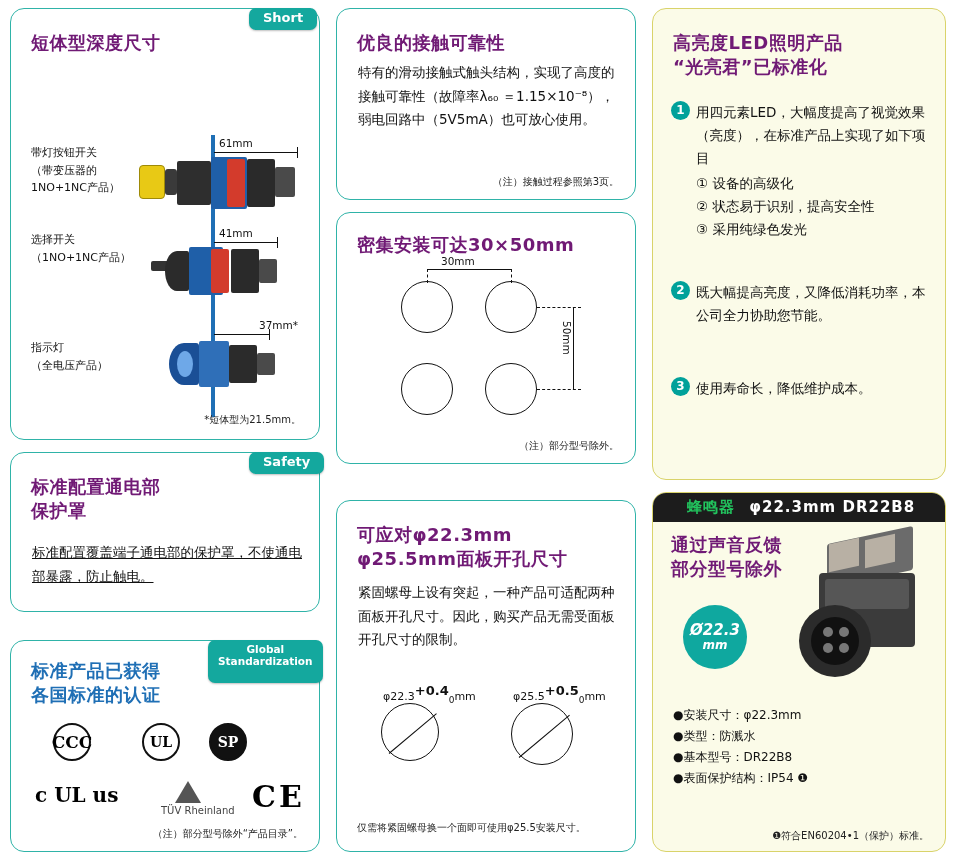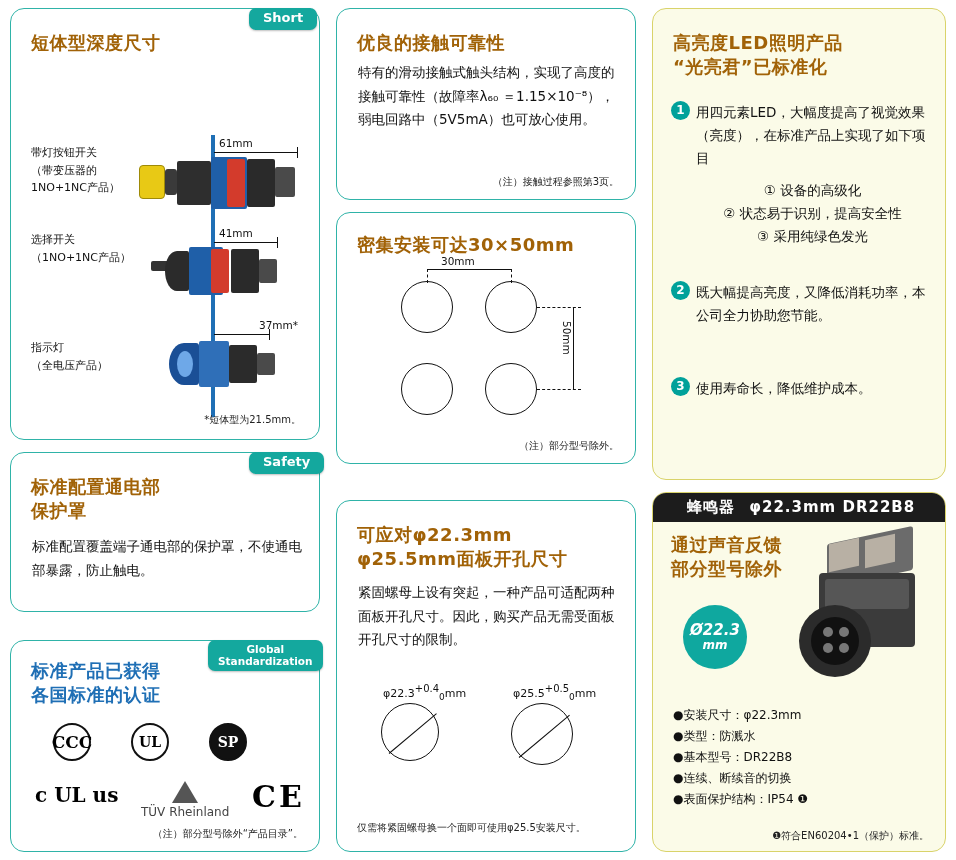--- a/index.html
+++ b/index.html
@@ -21,21 +21,21 @@
     border: 1px solid #2fb3a8;
     border-radius: 14px;
     background: #ffffff;
   }
   .card.yellow {
     border-color: #d9d36a;
     background: #fbfbe8;
   }
 
   .h-title {
-    color: #a16207;
+    color: #701a75;
     font-size: 18px;
     font-weight: bold;
     line-height: 1.35;
     letter-spacing: .5px;
   }
   .h-title.blue { color: #1f6fb5; }
   .body-txt {
     color: #111;
     font-size: 13.5px;
     line-height: 1.75;
@@ -53,21 +53,21 @@
     background: #14a89e;
     color: #fff;
     font-size: 13px;
     font-weight: bold;
     border-radius: 7px;
     padding: 3px 14px 4px 14px;
     text-align: center;
     line-height: 1.15;
     box-shadow: 0 1px 2px rgba(0,0,0,.25);
   }
-  .ribbon.two { font-size: 10.5px; padding: 3px 10px 4px 10px; }
+  .ribbon.two { font-size: 10.5px; padding: 3px 10px 16px 10px; }
 
   
   .num {
     display: inline-block;
     width: 19px; height: 19px;
     border-radius: 50%;
     background: #00a19a;
     color: #fff;
     font-size: 12px;
     font-weight: bold;
@@ -135,38 +135,38 @@
   
   .buzzer-banner {
     background: #1c1c1c;
     color: #ffffff;
     font-size: 15px;
     font-weight: bold;
     letter-spacing: 1px;
     padding: 5px 10px;
     font-family: "DejaVu Sans", sans-serif;
   }
-  .buzzer-banner .grn { color: #ffffff; padding-left: 24px; }
+  .buzzer-banner .grn { color: #22c55e; padding-left: 24px; }
 
   .o223 {
     position: absolute;
     width: 64px; height: 64px;
     border-radius: 50%;
     background: #0fa89f;
     color: #fff;
     display: flex; flex-direction: column;
     align-items: center; justify-content: center;
     font-style: italic;
     font-size: 15px;
     font-weight: bold;
     line-height: 1.05;
   }
   .o223 span.small { font-size: 12px; }
 
-  .note-sup { font-size: 10px; vertical-align: super; }
+  .note-sup { font-size: 13px; vertical-align: super; font-weight: bold; }
 </style>
 </head>
 <body>
 
 <div id="page">
 
   <div class="card" style="left:10px; top:8px; width:310px; height:432px;">
     <div class="h-title" style="position:absolute;left:20px;top:22px;">短体型深度尺寸</div>
 
     <div class="vline" style="left:200px; top:126px; height:282px;"></div>
@@ -225,46 +225,46 @@
 
     <div class="tiny-txt right" style="position:absolute;right:18px;bottom:12px;">*短体型为21.5mm。</div>
   </div>
   <div class="ribbon" style="left:249px; top:8px;">Short</div>
 
   <div class="card" style="left:10px; top:452px; width:310px; height:160px;">
     <div class="h-title" style="position:absolute;left:20px;top:22px;">
       <div>标准配置通电部</div>
       <div>保护罩</div>
     </div>
-    <div class="body-txt" style="position:absolute;left:21px;top:82px;width:270px;">标准配置覆盖端子通电部的保护罩，不使通电部暴露，防止触电。</div>
+    <div class="body-txt" style="position:absolute;left:21px;top:88px;width:270px;text-decoration:underline;">标准配置覆盖端子通电部的保护罩，不使通电部暴露，防止触电。</div>
   </div>
   <div class="ribbon" style="left:249px; top:452px;">Safety</div>
 
   <div class="card" style="left:10px; top:640px; width:310px; height:212px;">
     <div class="h-title blue" style="position:absolute;left:20px;top:18px;">
       <div>标准产品已获得</div>
       <div>各国标准的认证</div>
     </div>
 
     <div class="cert" style="left:42px;top:82px;">
       <div class="ring" style="width:38px;height:38px;font-size:17px;">CCC</div>
     </div>
     <div class="cert" style="left:120px;top:82px;">
-      <div class="ring" style="width:38px;height:38px;font-size:14px;">UL</div>
+      <div class="ring" style="width:38px;height:38px;font-size:14px;margin-left:11px;">UL</div>
     </div>
     <div class="cert" style="left:198px;top:82px;">
       <div class="ring" style="width:38px;height:38px;font-size:14px;background:#111;color:#fff;border-color:#111;">SP</div>
     </div>
 
     <div class="cert" style="left:24px;top:142px;">
       <div style="font-family:'DejaVu Serif',serif;font-weight:bold;font-size:20px;">c UL us</div>
     </div>
     <div class="cert" style="left:130px;top:140px;">
       <div style="width:0;height:0;border-left:13px solid transparent;border-right:13px solid transparent;border-bottom:22px solid #555;margin:0 auto;"></div>
-      <div style="font-size:12px;color:#444;margin-top:2px;">TÜV Rheinland</div>
+      <div style="font-size:10px;color:#444;margin-top:2px;margin-left:20px;">TÜV Rheinland</div>
     </div>
     <div class="cert" style="left:214px;top:138px;margin-left:27px;">
       <div style="font-family:'DejaVu Serif',serif;font-weight:bold;font-size:30px;letter-spacing:3px;">CE</div>
     </div>
 
     <div class="tiny-txt right" style="position:absolute;right:16px;bottom:10px;">（注）部分型号除外“产品目录”。</div>
   </div>
   <div class="ribbon two" style="left:208px; top:640px;">
     <div>Global</div>
     <div>Standardization</div>
@@ -325,21 +325,21 @@
     <div class="h-title" style="position:absolute;left:20px;top:22px;">
       <div>高亮度LED照明产品</div>
       <div>“光亮君”已标准化</div>
     </div>
 
     <div style="position:absolute;left:18px;top:92px;width:258px;">
       <div class="numrow">
         <span class="num">1</span>
         <span class="txt">
           <span>用四元素LED，大幅度提高了视觉效果（亮度），在标准产品上实现了如下项目</span>
-          <span style="display:block;margin-top:9px;text-align:center;">
+          <span style="display:block;margin-top:2px;">
             <span style="display:block;">① 设备的高级化</span>
             <span style="display:block;">② 状态易于识别，提高安全性</span>
             <span style="display:block;">③ 采用纯绿色发光</span>
           </span>
         </span>
       </div>
     </div>
 
     <div style="position:absolute;left:18px;top:272px;width:258px;">
       <div class="numrow">
@@ -383,20 +383,19 @@
       <div style="position:absolute;left:42px;top:92px;width:10px;height:10px;background:#777;border-radius:50%;"></div>
       <div style="position:absolute;left:58px;top:92px;width:10px;height:10px;background:#777;border-radius:50%;"></div>
       <div style="position:absolute;left:42px;top:108px;width:10px;height:10px;background:#777;border-radius:50%;"></div>
       <div style="position:absolute;left:58px;top:108px;width:10px;height:10px;background:#777;border-radius:50%;"></div>
     </div>
 
     <div class="dot-list" style="position:absolute;left:20px;top:212px;width:256px;">
       <div>●安装尺寸：φ22.3mm</div>
       <div>●类型：防溅水</div>
       <div>●基本型号：DR22B8</div>
-      <div>●连续、断续音的切换</div>
       <div>●表面保护结构：IP54 ❶</div>
     </div>
 
     <div class="tiny-txt right" style="position:absolute;right:16px;bottom:8px;">❶符合EN60204•1（保护）标准。</div>
   </div>
 
 </div>
 
 </body></html>

